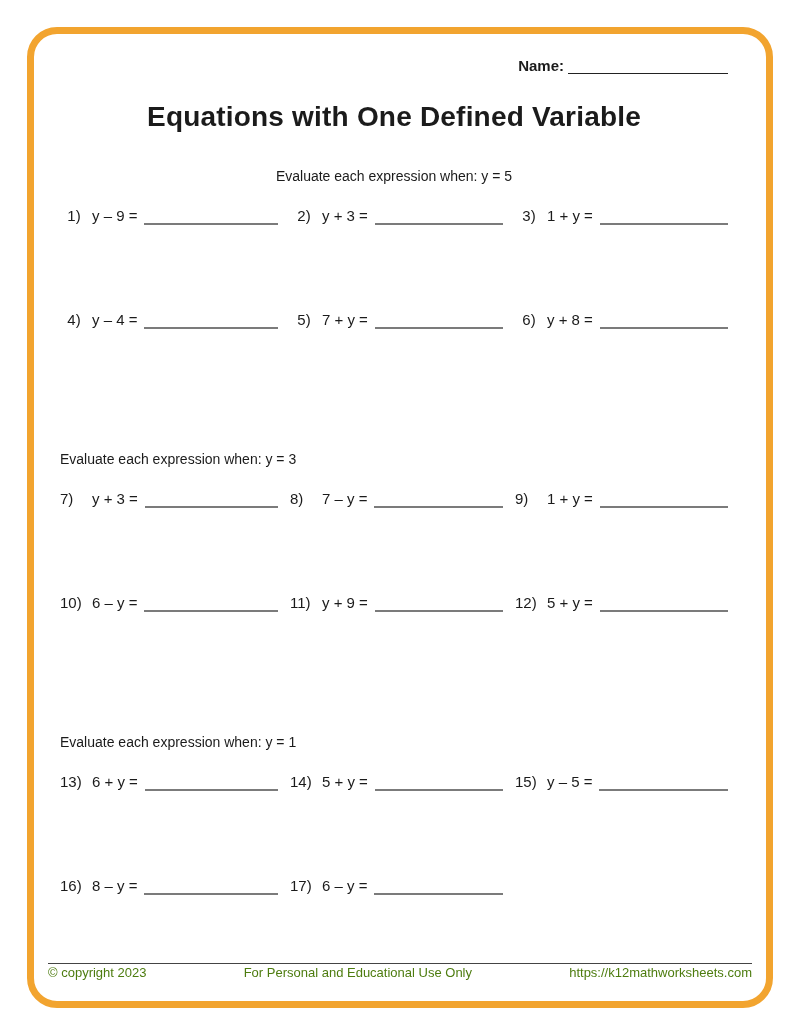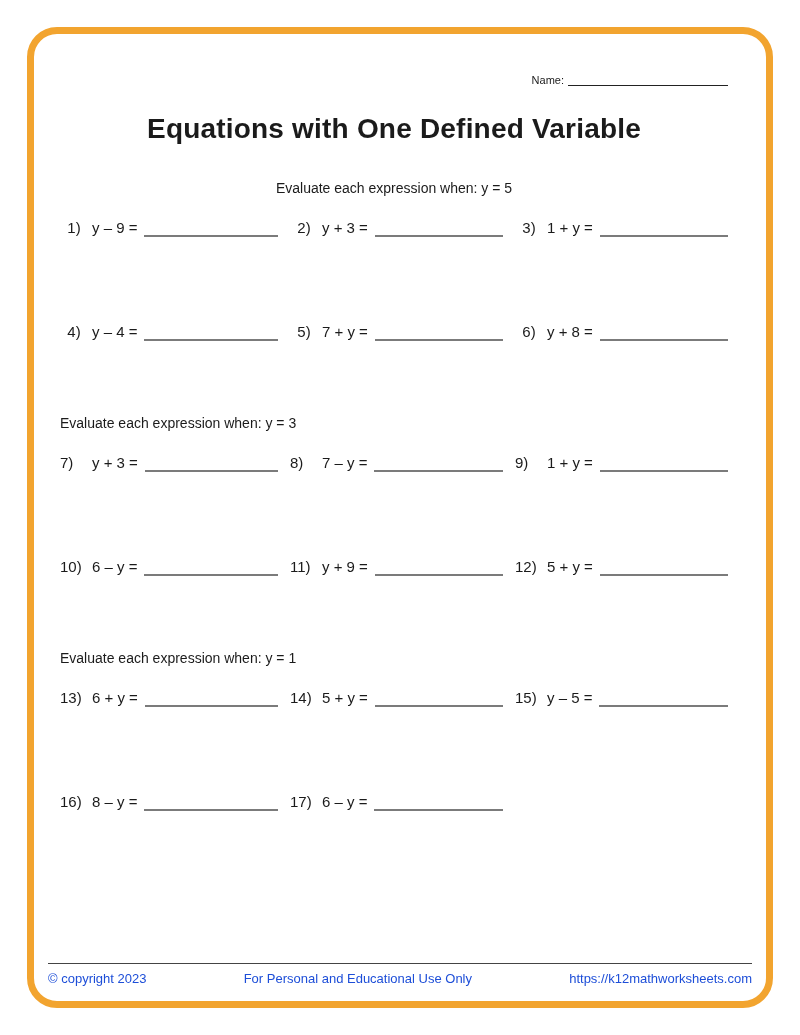--- a/index.html
+++ b/index.html
@@ -25,45 +25,46 @@
     border: 7px solid #F2A42F;
     border-radius: 30px;
   }
   .content {
     position: absolute;
     left: 60px;
     top: 34px;
     width: 668px;
   }
   .name-row {
-    margin-top: 32px;
+    margin-top: 20px;
     display: flex;
     justify-content: flex-end;
     align-items: flex-end;
-    font-size: 11px;
+    font-size: 15px;
     height: 20px;
+    font-weight: bold;
   }
   .name-label {
     margin-right: 4px;
   }
   .name-line {
     width: 160px;
     height: 14px;
     border-bottom: 1px solid #222222;
   }
   .title {
     margin-top: 24px;
     text-align: center;
     font-size: 28px;
     font-weight: bold;
     line-height: 38px;
     letter-spacing: 0.2px;
   }
   .section {
-    margin-top: 72px;
+    margin-top: 120px;
   }
   .section:first-of-type {
     margin-top: 31px;
     text-align: center;
   }
   .instruction {
     font-size: 14px;
     line-height: 18px;
   }
   .prob-row {
@@ -95,26 +96,26 @@
     border-bottom: 2px solid #7b7b7b;
     margin-left: 7px;
     margin-bottom: 1px;
   }
   .footer {
     position: absolute;
     left: 48px;
     top: 963px;
     width: 704px;
     border-top: 1px solid #444444;
-    padding-top: 7px;
+    padding-top: 1px;
     display: flex;
     justify-content: space-between;
     align-items: baseline;
     font-size: 13px;
-    color: #1d4ed8;
+    color: #4d7c0f;
   }
 </style>
 </head>
 <body>
 
 <div class="frame" style="border-color: rgb(242, 164, 47);"></div>
 
 <div class="content">
 
   <div class="name-row">

